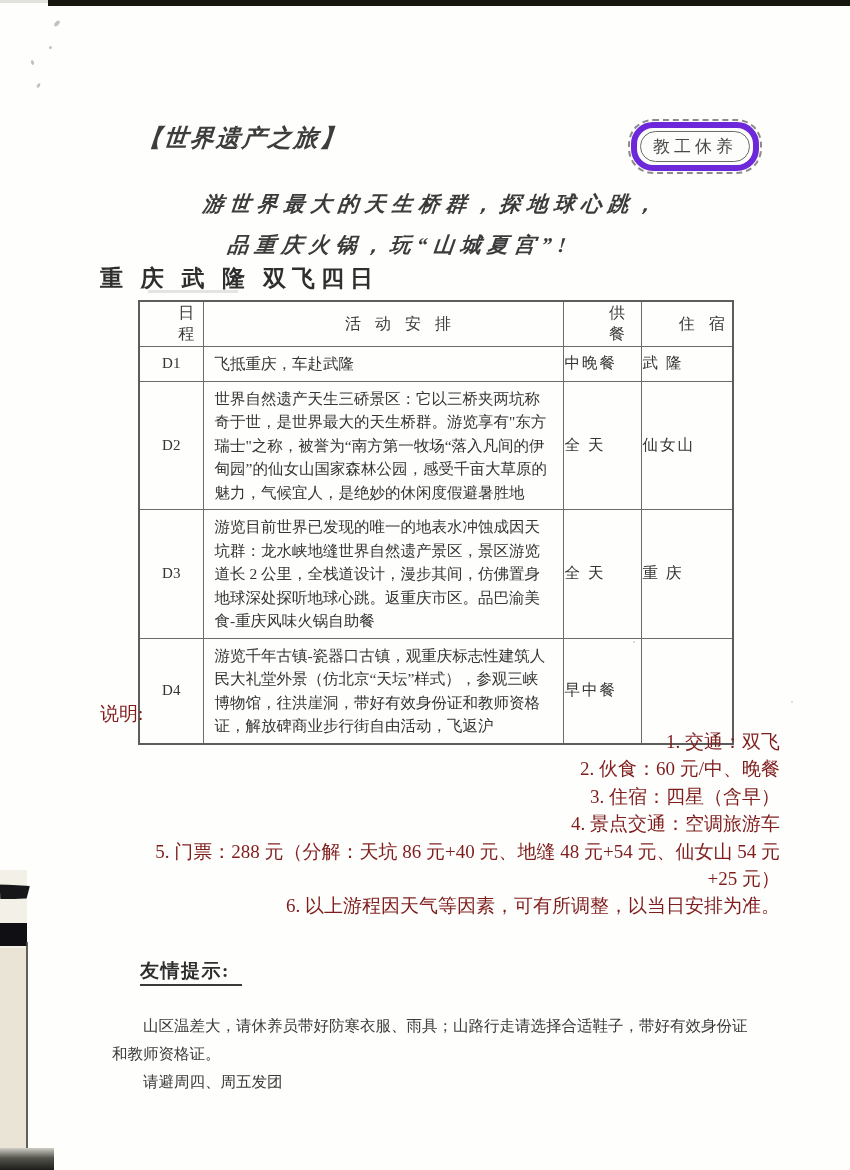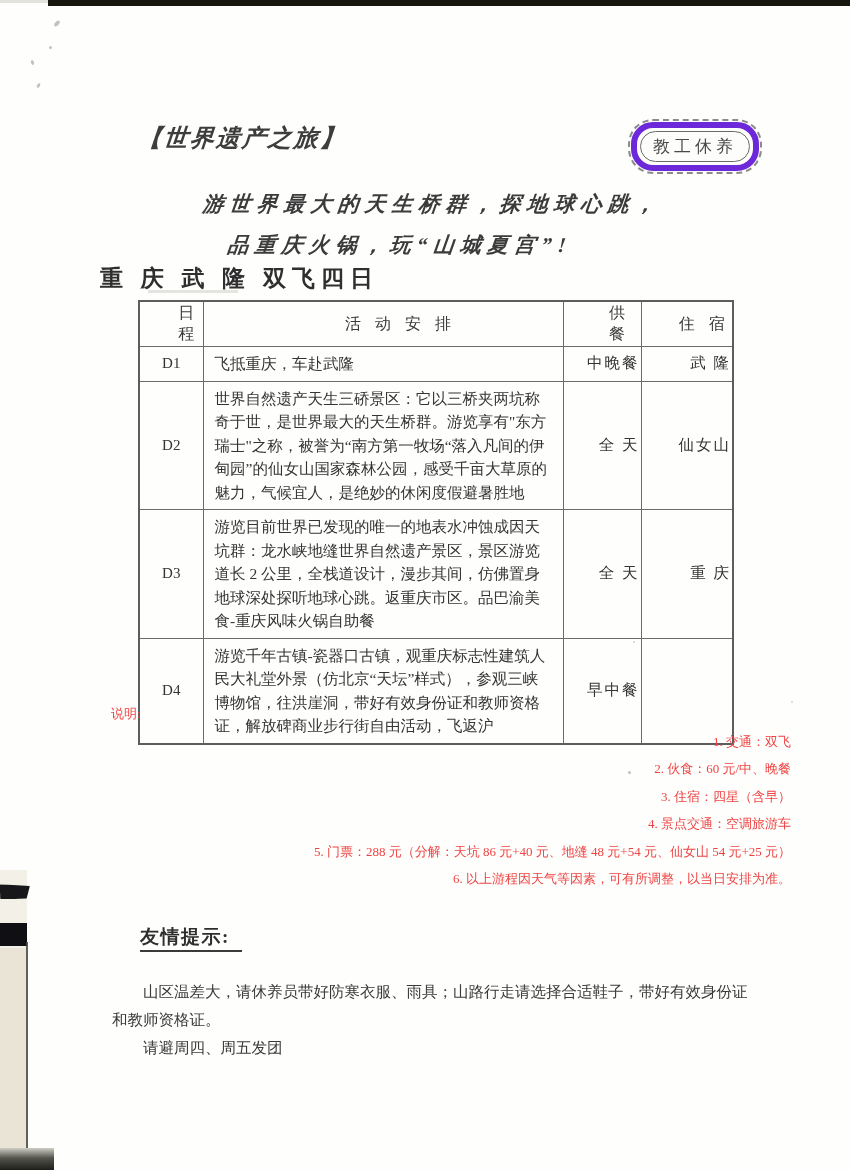--- a/index.html
+++ b/index.html
@@ -65,29 +65,29 @@
     font-size:15.5px; color:#343434; border:2px solid #5d5d5d;
   }
   table.itinerary th, table.itinerary td{
     border:1px solid #6b6b6b; vertical-align:middle; overflow:hidden;
   }
   table.itinerary th{
     font-weight:normal; font-size:16px; letter-spacing:5px; height:35px; color:#3a3a3a;padding-left:36px;
   }
   td.c-day{text-align:center; font-size:15px;}
   td.c-act{padding:5px 10px 5px 11px; line-height:23.5px; text-align:left;}
-  td.c-meal, td.c-stay{text-align:right; letter-spacing:2px;}
+  td.c-meal, td.c-stay{text-align:left; letter-spacing:2px;}
   tr.r1{height:31px;} tr.r2{height:119px;} tr.r3{height:91px;} tr.r4{height:90px;}
   
-  .notes{position:absolute; left:111px; top:700px; width:680px; font-size:13px; color:#ef4444;}
+  .notes{position:absolute; left:100px; top:700px; width:680px; font-size:19px; color:#7f1d1d;}
   .notes-heading{line-height:28px;}
   .note-item{margin-left:28px; line-height:27.4px;text-align:right;}
   .note-item:first-of-type{margin-top:3px;}
   
-  .tips{position:absolute; left:112px; top:924px; width:650px; font-size:15.5px; color:#3a3a3a;}
+  .tips{position:absolute; left:112px; top:958px; width:650px; font-size:15.5px; color:#3a3a3a;}
   .tips-heading{margin-left:28px; height:33px;}
   .tips-heading span{
     font-size:19px; font-weight:bold; letter-spacing:1.5px; color:#2e2e2e;
     border-bottom:2px solid #3a3a3a; padding-right:12px; padding-bottom:3px;
   }
   .tips-body{margin:21px 0 0 0; text-indent:2em; line-height:27.5px; width:645px;}
   .tips-footer{margin:1px 0 0 0; text-indent:2em; line-height:27.5px;}
 </style>
 </head>
 <body>

